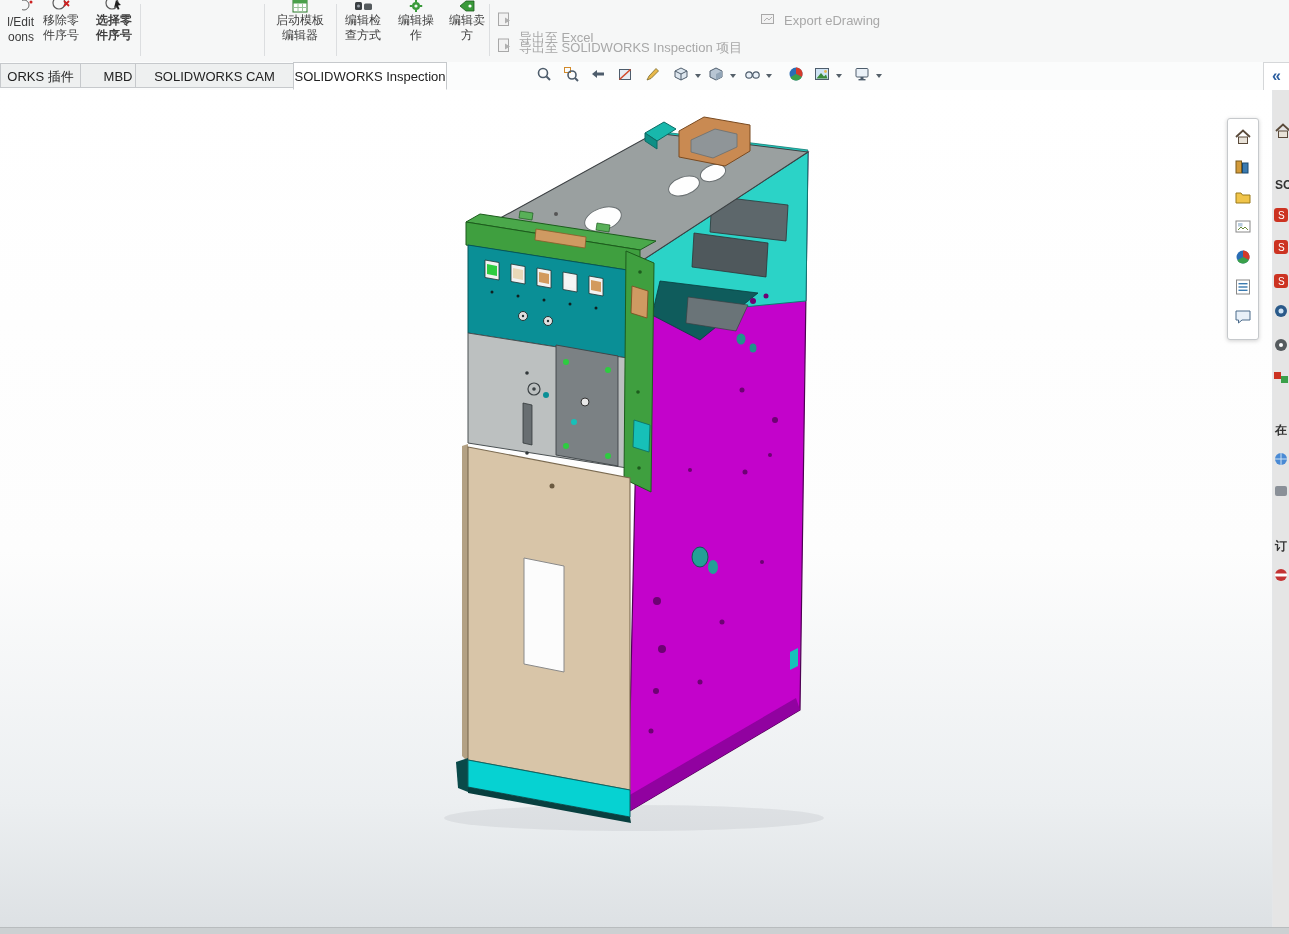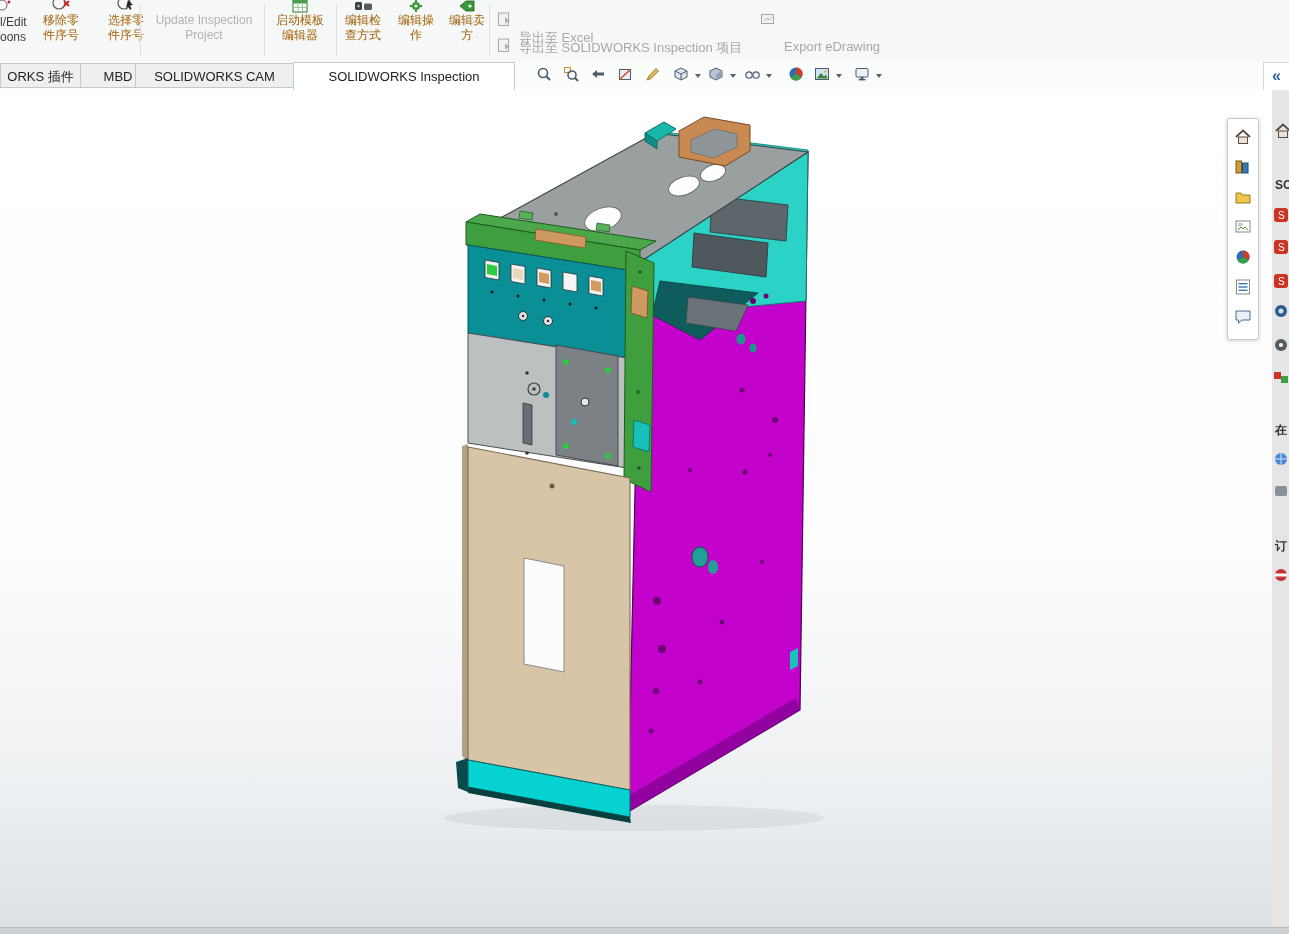--- a/index.html
+++ b/index.html
@@ -1,25 +1,25 @@
 <!DOCTYPE html>
 <html><head>
 <meta charset="utf-8">
 <style>
   html,body{margin:0;padding:0;}
   .screen{position:relative;width:1289px;height:934px;overflow:hidden;background:#fff;
           font-family:"Liberation Sans","DejaVu Sans",sans-serif;}
   
   .ribbon{position:absolute;top:0;left:0;width:100%;height:62px;background:#f6f7f7;border-bottom:1px solid #dadcde;}
-  .rbtn{position:absolute;top:0;text-align:center;color:#a16207;font-size:12px;line-height:15px;cursor:default;}
+  .rbtn{position:absolute;top:0;text-align:center;color:#404040;font-size:12px;line-height:15px;cursor:default;}
   .rbtn .ric{height:13px;display:flex;justify-content:center;align-items:flex-start;overflow:hidden;}
   .rbtn.disabled{color:#b2b2b2;}
   .rbtn.disabled .l1{margin-top:13px;}
   .rsep{position:absolute;top:4px;width:1px;height:52px;background:#dcdee0;}
-  .clipped{position:absolute;left:0;top:0;width:34px;color:#3a3a3a;font-size:12px;line-height:15px;overflow:hidden;text-align:left;}
+  .clipped{position:absolute;left:0;top:0;width:34px;color:#3a3a3a;font-size:12px;line-height:15px;overflow:hidden;text-align:right;}
   .explabel{position:absolute;font-size:13px;color:#a8a8a8;white-space:nowrap;}
   .expicon{position:absolute;width:16px;height:15px;}
   
   .tabbar{position:absolute;top:62px;left:0;width:100%;height:28px;background:#fbfcfc;}
   .tab{position:absolute;top:1px;height:25px;line-height:25px;text-align:center;font-size:13px;color:#222;
        background:#eef0f0;border:1px solid #c6c9cc;box-sizing:border-box;cursor:default;white-space:nowrap;overflow:hidden;}
   .tab.active{top:0;height:28px;line-height:27px;background:#fff;border-bottom:1px solid #fff;}
   
   .hicon{position:absolute;top:66px;width:20px;height:20px;cursor:default;}
   .harrow{position:absolute;top:74px;width:0;height:0;border-left:3.5px solid transparent;border-right:3.5px solid transparent;border-top:4.5px solid #55606a;}
@@ -59,37 +59,33 @@
       <div class="ric">
         <svg width="20" height="13">
             <circle cx="8" cy="3" r="6" fill="none" stroke="#5a5a5a" stroke-width="1.2"></circle>
             <path d="M13 1 L18 6 M18 1 L13 6" stroke="#cc2222" stroke-width="1.8" fill="none"></path>
           </svg>
       </div>
       <div class="l1">移除零</div>
       <div class="l2">件序号</div>
     </div>
 
-    <div class="rbtn" style="left:98px;width:56px;">
+    <div class="rbtn" style="left:86px;width:56px;font-weight:bold;">
       <div class="ric">
         <svg width="20" height="13">
             <circle cx="8" cy="3" r="6" fill="none" stroke="#5a5a5a" stroke-width="1.2"></circle>
             <path d="M12 0 L17 5 L14 5.5 L15.5 9 L13.8 9.8 L12.3 6.3 L10 8 Z" fill="#222"></path>
           </svg>
       </div>
       <div class="l1">选择零</div>
       <div class="l2">件序号</div>
     </div>
 
     <div class="rsep" style="left:140px;"></div>
 
-    <div class="rbtn disabled" style="left:146px;width:116px;">
-      <div class="l1">Update Inspection</div>
-      <div class="l2">Project</div>
-    </div>
 
     <div class="rsep" style="left:264px;"></div>
 
     <div class="rbtn" style="left:268px;width:64px;">
       <div class="ric">
         <svg width="18" height="13">
             <rect x="2" y="0" width="14" height="12" fill="#ffffff" stroke="#2a7a2a"></rect>
             <rect x="2" y="0" width="14" height="3.5" fill="#4aa04a"></rect>
             <line x1="7" y1="3.5" x2="7" y2="12" stroke="#9ac49a"></line>
             <line x1="11.5" y1="3.5" x2="11.5" y2="12" stroke="#9ac49a"></line>
@@ -151,28 +147,28 @@
     <svg class="expicon" style="left:497px;top:38px;">
         <rect x="1.5" y="1" width="10" height="12.5" fill="#f2f2f2" stroke="#a8a8a8"></rect>
         <path d="M8 5.5 l5 3 l-5 3 z" fill="#b0b0b0"></path>
       </svg>
     <div class="explabel" style="left:519px;top:39px;">导出至 SOLIDWORKS Inspection 项目</div>
 
     <svg class="expicon" style="left:760px;top:12px;">
         <rect x="1.5" y="2.5" width="12" height="9" fill="#f2f2f2" stroke="#a8a8a8"></rect>
         <path d="M4 9 l3 -3 2 2 3 -3" stroke="#b0b0b0" fill="none"></path>
       </svg>
-    <div class="explabel" style="left:784px;top:13px;margin-top:26px;">Export eDrawing</div>
+    <div class="explabel" style="left:784px;top:13px;">Export eDrawing</div>
   </div>
 
   <div class="tabbar">
     <div class="tab" style="left:0;width:81px;">ORKS 插件</div>
     <div class="tab" style="left:80px;width:76px;">MBD</div>
     <div class="tab" style="left:135px;width:159px;">SOLIDWORKS CAM</div>
-    <div class="tab active" style="left:293px;width:222px;">SOLIDWORKS Inspection</div>
+    <div class="tab active" style="left:293px;width:154px;">SOLIDWORKS Inspection</div>
   </div>
 
   <svg class="hicon" style="left:536px;">
       <circle cx="7" cy="7" r="4.5" fill="none" stroke="#4e5d6c" stroke-width="1.6"></circle>
       <line x1="10.5" y1="10.5" x2="14" y2="14" stroke="#4e5d6c" stroke-width="2"></line>
     </svg>
   <svg class="hicon" style="left:563px;">
       <rect x="1.5" y="1.5" width="6" height="5" fill="none" stroke="#d28a2a"></rect>
       <circle cx="9" cy="9" r="4" fill="none" stroke="#4e5d6c" stroke-width="1.6"></circle>
       <line x1="12" y1="12" x2="15" y2="15" stroke="#4e5d6c" stroke-width="2"></line>

